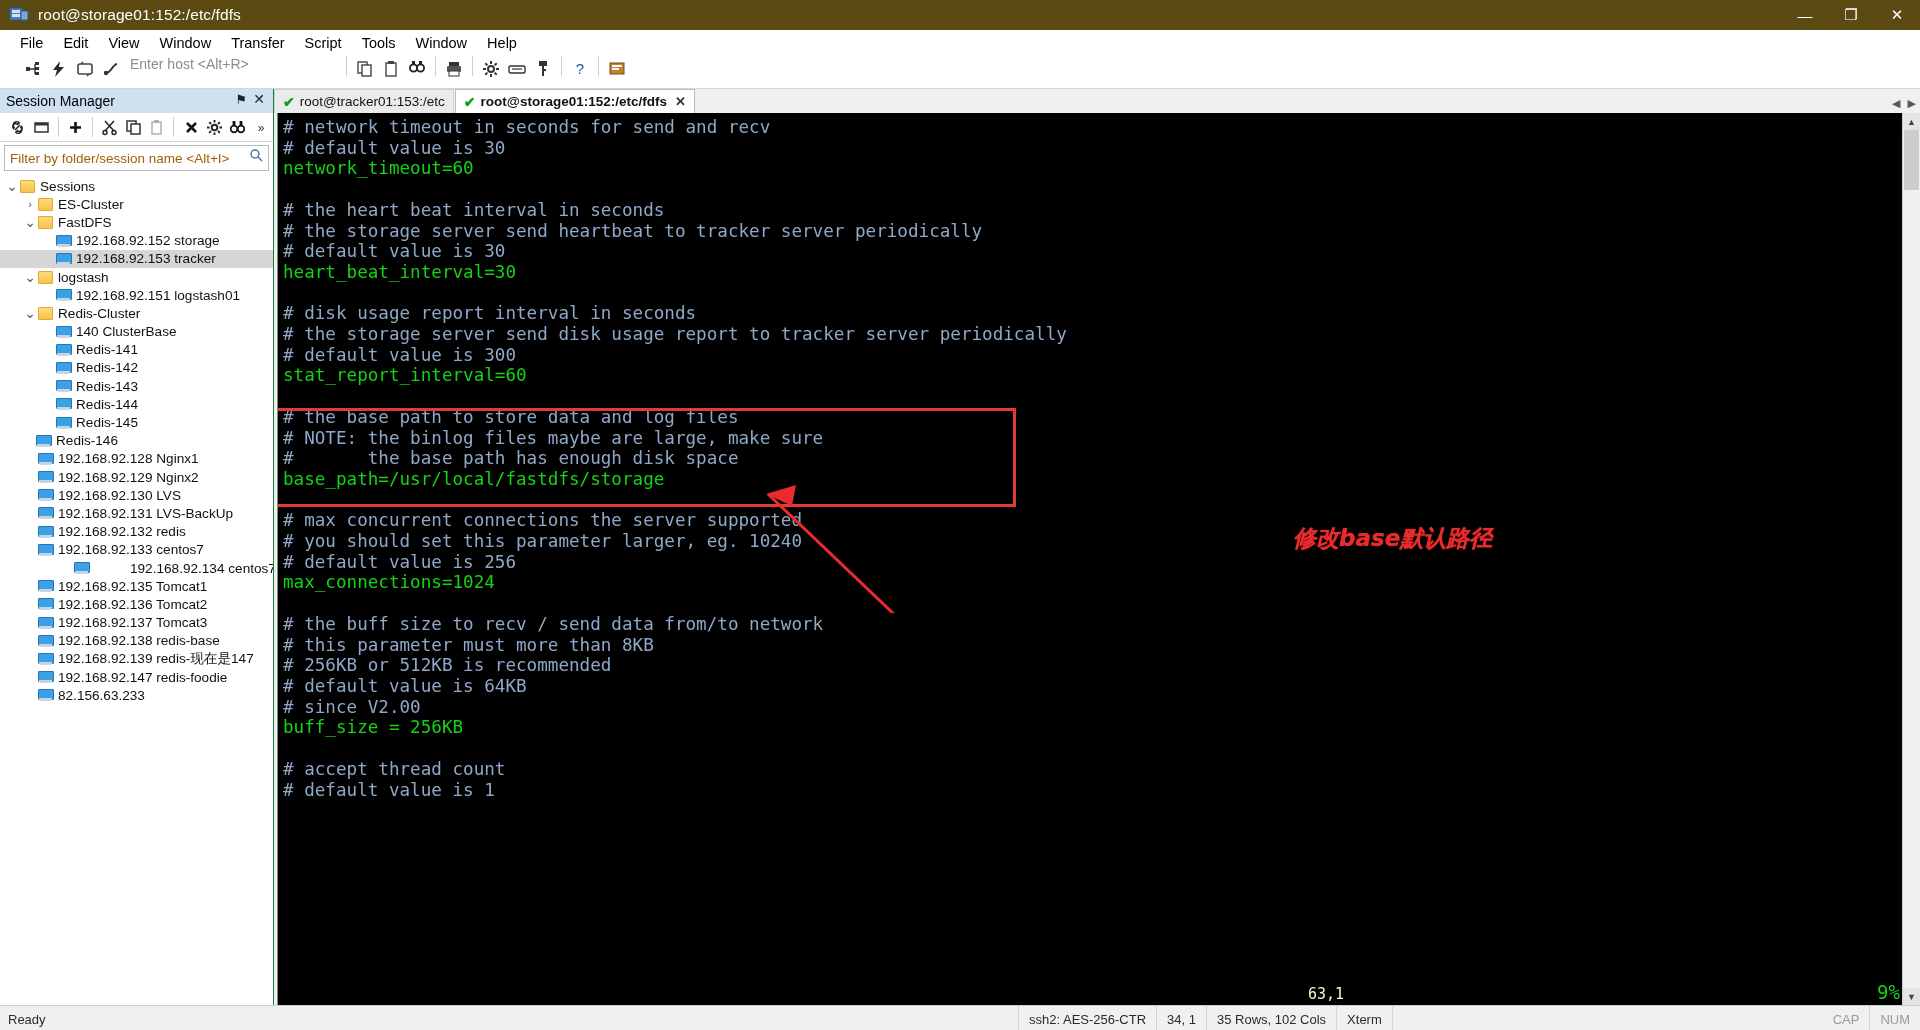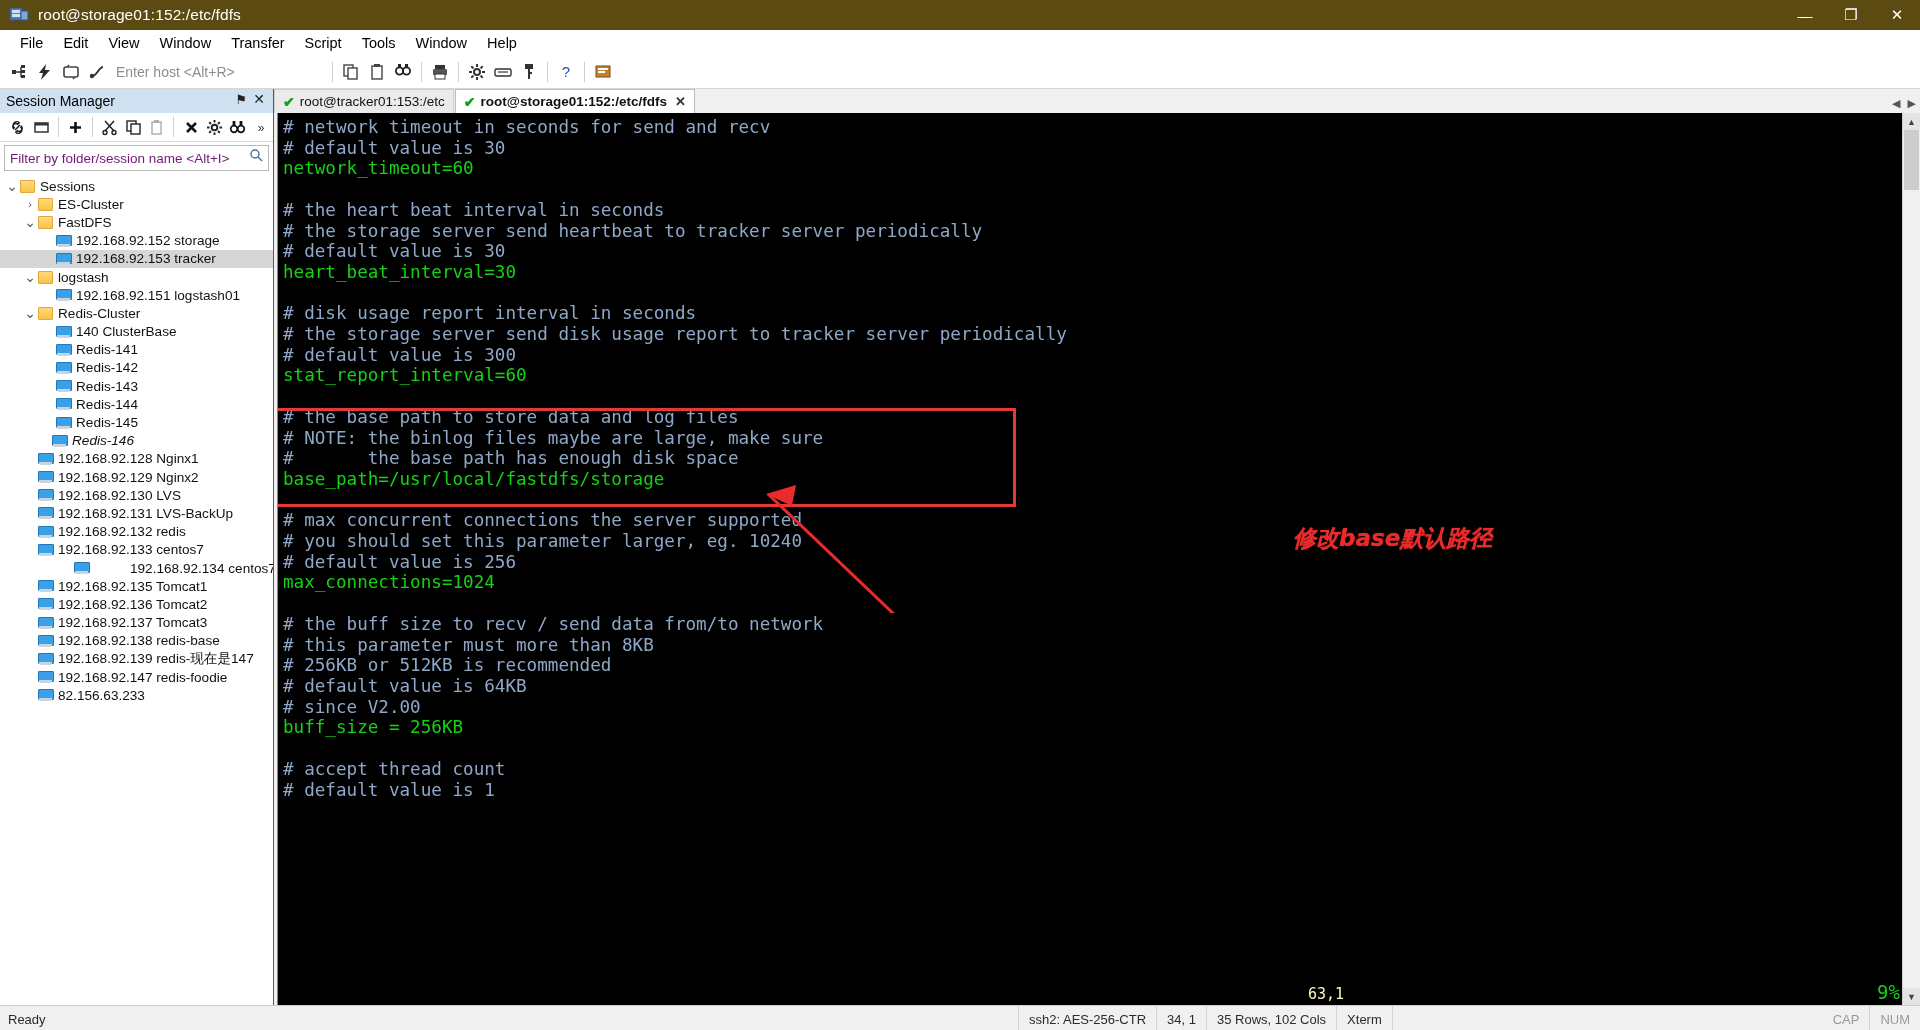--- a/index.html
+++ b/index.html
@@ -21,22 +21,22 @@
   .winbtns{position:absolute;right:0;top:0;height:30px;display:flex;}
   .winbtn{width:46px;height:30px;display:flex;align-items:center;justify-content:center;color:#fff;font-size:15px;}
   
   .menubar{
     height:26px;background:#ffffff;display:flex;align-items:center;
     font-size:14.5px;color:#000;padding-left:10px;border-bottom:0;
   }
   .menubar .mi{padding:3px 10px;cursor:default;}
   
   .toolbar{
-    height:32px;background:#ffffff;display:flex;align-items:center;
-    border-bottom:1px solid #d6d6d6;padding-left:6px;
+    height:32px;background:#ffffff;display:flex;
+    border-bottom:1px solid #d6d6d6;padding-left:20px;
   }
   .tb-ico{width:26px;height:26px;display:flex;align-items:center;justify-content:center;color:#3c3c3c;}
   .tb-sep{width:1px;height:20px;background:#cfcfcf;margin:0 5px;}
   .tb-host{
     font-size:14px;color:#8d8d8d;margin-left:6px;margin-right:6px;
     width:205px;
   }
   
   .main{display:flex;height:calc(1030px - 30px - 26px - 32px - 26px);}
   
@@ -50,21 +50,21 @@
   }
   .sm-header .pin{position:absolute;right:26px;top:3px;font-size:13px;color:#222;}
   .sm-header .x{position:absolute;right:8px;top:2px;font-size:14px;color:#222;}
   .sm-toolbar{
     height:28px;display:flex;align-items:center;border-bottom:1px solid #d6d6d6;
     padding-left:6px;background:#fff;
   }
   .sm-toolbar .tb-ico{width:24px;height:24px;font-size:15px;}
   .sm-filter{
     height:24px;margin:3px 4px 3px 4px;border:1px solid #b9b9b9;display:flex;align-items:center;
-    font-size:13.5px;color:#701a75;padding-left:5px;position:relative;background:#fff;
+    font-size:13.5px;color:#a16207;padding-left:5px;position:relative;background:#fff;
   }
   .sm-filter .mag{position:absolute;right:5px;top:2px;color:#4a6fa5;font-size:14px;}
   .tree{flex:1;overflow:hidden;font-size:13.6px;color:#111;padding-top:3px;background:#fff;}
   .trow{height:18.2px;display:flex;align-items:center;white-space:nowrap;padding-left:4px;}
   .trow.sel{background:#d6d6d6;}
   .chev{width:16px;text-align:center;color:#5a5a5a;font-size:11px;flex:0 0 16px;}
   .folder{
     width:13px;height:11px;flex:0 0 13px;margin-right:5px;border-radius:1px;
     background:linear-gradient(180deg,#ffd97a 0%,#f6c447 100%);
     border:1px solid #e0a93a;
@@ -436,21 +436,21 @@
           <span>Redis-144</span>
         </div>
         <div class="trow" style="padding-left: 40px;">
           <span class="chev"></span>
           <span class="pcicon">
             <span class="scr"></span>
             <span class="base"></span>
           </span>
           <span>Redis-145</span>
         </div>
-        <div class="trow" style="padding-left: 36px; font-style: italic;">
+        <div class="trow" style="padding-left: 20px;">
           <span class="chev"></span>
           <span class="pcicon">
             <span class="scr"></span>
             <span class="base"></span>
           </span>
           <span>Redis-146</span>
         </div>
         <div class="trow" style="padding-left: 22px;">
           <span class="chev"></span>
           <span class="pcicon">

